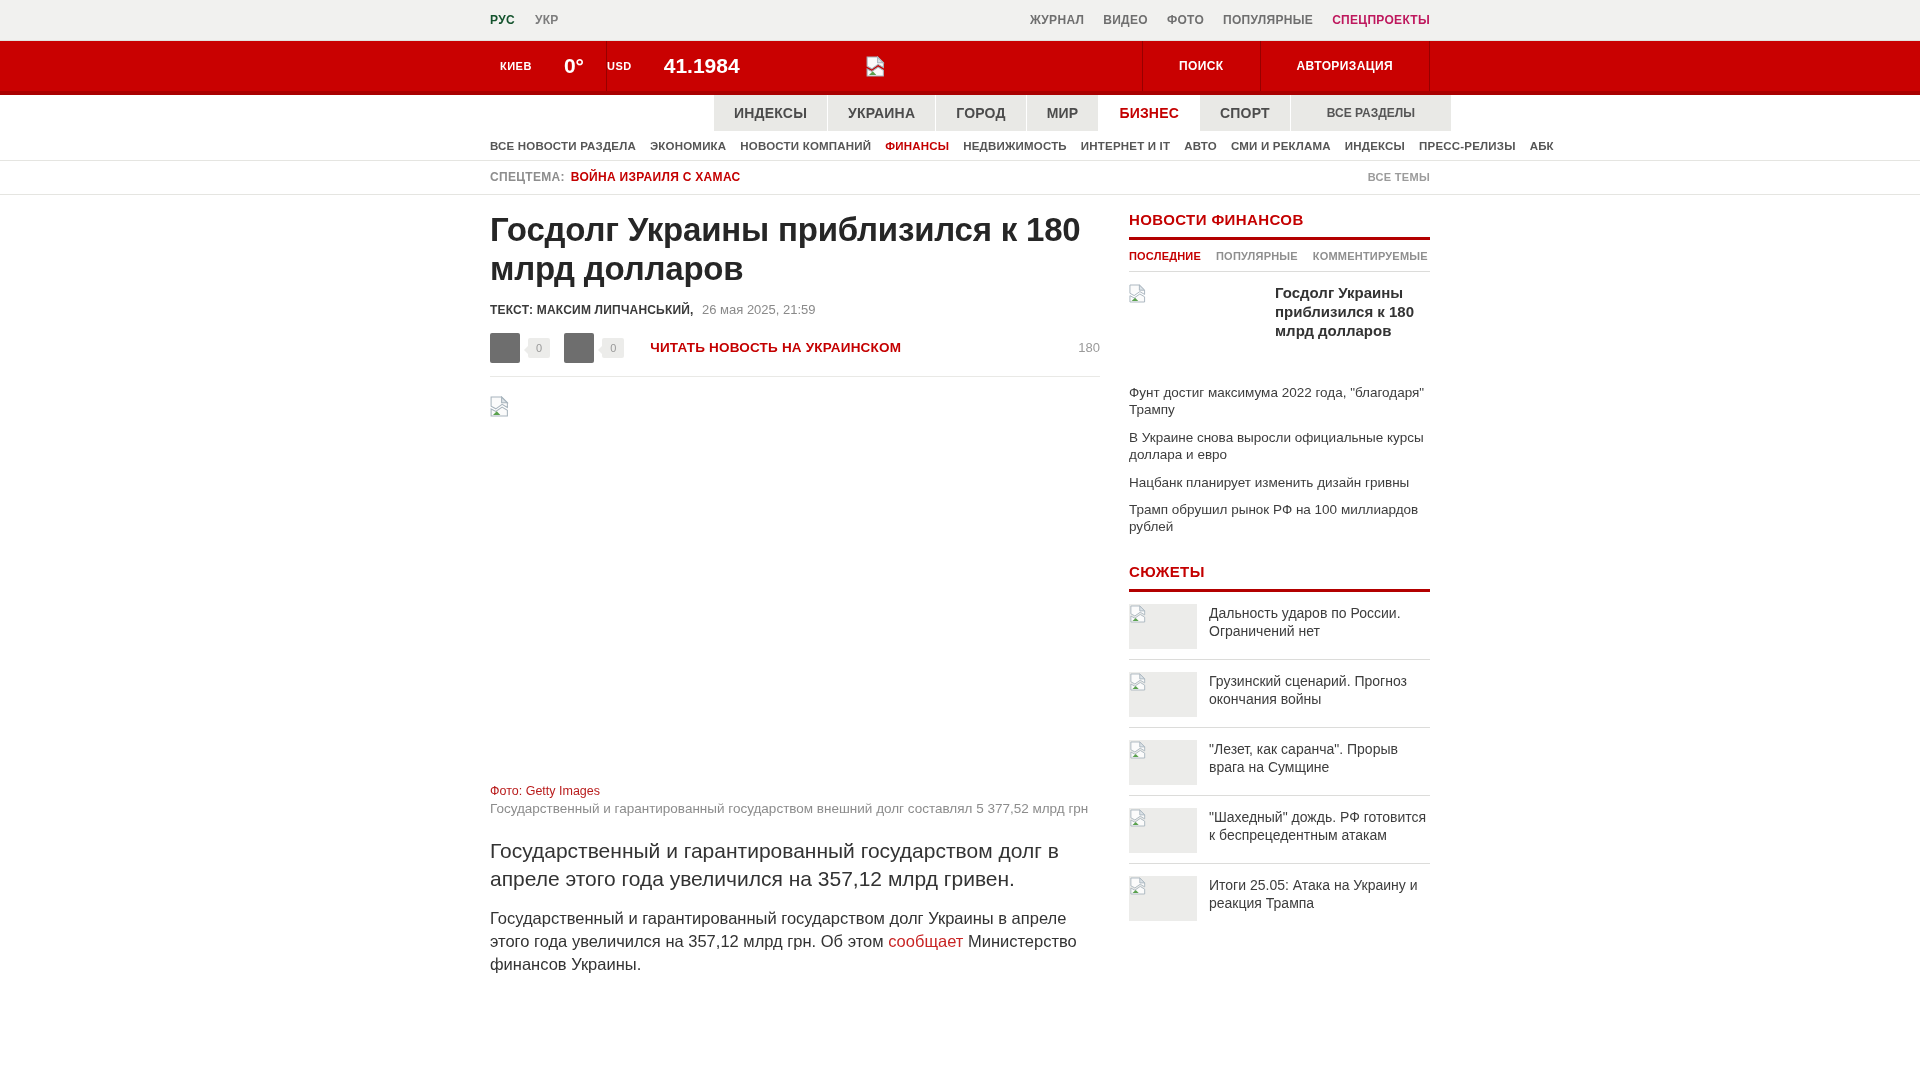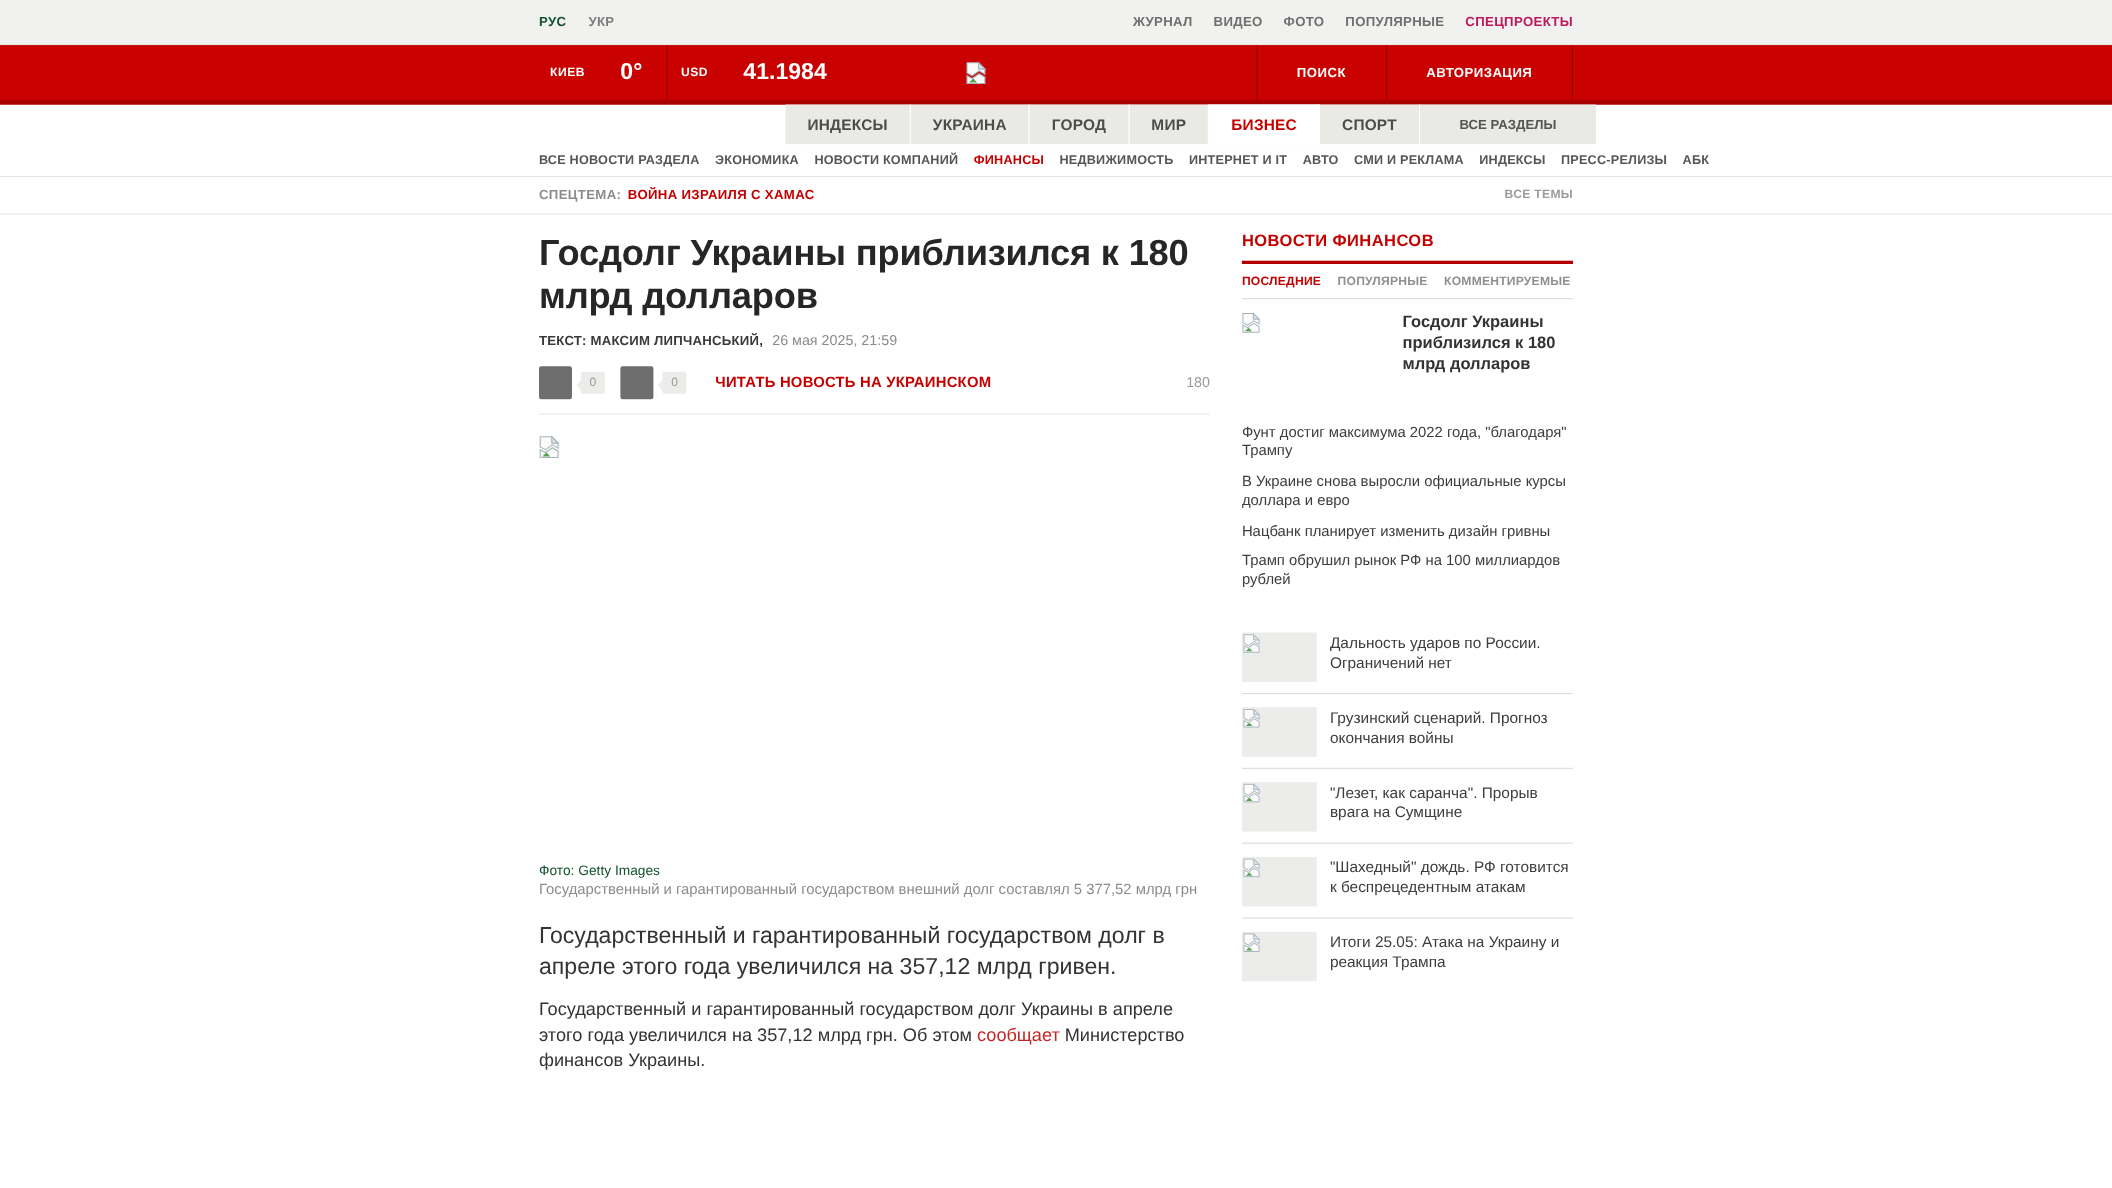--- a/index.html
+++ b/index.html
@@ -17,21 +17,21 @@
   .topmenu { display: flex; gap: 19px; }
   .topmenu-item { font-size: 12px; font-weight: bold; color: #6f6f6f; letter-spacing: .3px; cursor: pointer; }
   .topmenu-item.special { color: #be185d; }
 
   
   .redbar { height: 54px; background: #c90101; border-bottom: 4px solid #a90000; }
   .redbar .inner { height: 50px; display: flex; align-items: center; color: #fff; }
   .rb-sep { width: 1px; height: 50px; background: rgba(90,0,0,.45); }
   .rb-city { font-size: 11px; font-weight: bold; letter-spacing: .5px; margin-left: 10px; }
   .rb-temp { font-size: 21px; font-weight: bold; margin-left: 32px; margin-right: 22px; }
-  .rb-code { font-size: 11px; font-weight: bold; letter-spacing: .5px; margin-left: 12px; }
+  .rb-code { font-size: 11px; font-weight: bold; letter-spacing: .5px; }
   .rb-rate { font-size: 21px; font-weight: bold; margin-left: 32px; }
   .rb-logo { margin-left: 126px; cursor: pointer; }
   .rb-right { margin-left: auto; display: flex; align-items: center; height: 50px; }
   .rb-link { font-size: 12px; font-weight: bold; letter-spacing: .4px; color: #fff; padding: 0 36px; line-height: 50px; cursor: pointer; }
 
   
   .nav { width: 940px; margin: 0 auto; }
   .nav-strip { margin-left: 224px; display: inline-flex; background: #e9e9e6; height: 36px; }
   .nav-item { padding: 0 20px; line-height: 36px; font-size: 14px; font-weight: bold;
     color: #4c4c4c; border-right: 1px solid #fff; letter-spacing: .2px; cursor: pointer; white-space: nowrap; }
@@ -67,21 +67,21 @@
   .share-btn { width: 30px; height: 30px; background: #6e6e6e; border-radius: 2px; cursor: pointer; }
   .share-count { position: relative; margin-left: 8px; background: #ececea; color: #999;
     font-size: 11px; padding: 4px 8px; border-radius: 2px; }
   .share-count::before { content: ""; position: absolute; left: -4px; top: 8px;
     border-top: 4px solid transparent; border-bottom: 4px solid transparent; border-right: 4px solid #ececea; }
   .read-ua { margin-left: 12px; color: #c40000; font-weight: bold; font-size: 13.5px; letter-spacing: .2px; cursor: pointer; }
   .views { margin-left: auto; color: #9a9a9a; font-size: 13px; }
 
   .article-image { height: 390px; margin-top: 17px; position: relative; background: #fff; }
   .article-image .bimg { position: absolute; top: 2px; left: 0; }
-  .photo-credit { font-size: 12.5px; color: #14532d; }
+  .photo-credit { font-size: 12.5px; color: #b91c1c; }
   .photo-caption { font-size: 13.5px; color: #8c8c8c; margin-top: 3px; }
   .lead { font-size: 21px; color: #333; line-height: 1.33; margin-top: 21px; width: 600px; }
   .body-text { font-size: 16.5px; color: #333; line-height: 1.4; margin-top: 14px; width: 606px; }
   .body-link { color: #c82525; cursor: pointer; }
 
   
   .side-title { font-size: 15px; font-weight: bold; color: #c40000; letter-spacing: .4px;
     padding-bottom: 9px; border-bottom: 3px solid #b30000; }
   .side-tabs { display: flex; gap: 15px; padding: 10px 0 9px; border-bottom: 1px solid #dcdcda; }
   .side-tab { font-size: 11px; font-weight: bold; color: #8f8f8f; letter-spacing: .2px; cursor: pointer; }
@@ -240,20 +240,21 @@
     </div>
 
     <div class="news-list">
       <div class="news-item">Фунт достиг максимума 2022 года, "благодаря" Трампу</div>
       <div class="news-item">В Украине снова выросли официальные курсы доллара и евро</div>
       <div class="news-item">Нацбанк планирует изменить дизайн гривны</div>
       <div class="news-item">Трамп обрушил рынок РФ на 100 миллиардов рублей</div>
     </div>
 
     <div class="syuzhety">
+      <div class="side-title">СЮЖЕТЫ</div>
       <div class="syu-list">
         <div class="syu-item">
           <div class="syu-thumb">
             <svg class="bimg" width="16" height="18" viewBox="0 0 18 20">
               <path d="M1 1 H11 L16.5 6.5 V11 L11.5 8 L5.5 12.2 L1 9.8 Z" fill="#fbfbfb" stroke="#a8b4bd" stroke-width="1"></path>
               <path d="M11 1 V6.5 H16.5 Z" fill="#dde4e9" stroke="#a8b4bd" stroke-width="1"></path>
               <path d="M1 12.3 L5.5 14.7 L11.5 10.5 L16.5 13.5 V19 H1 Z" fill="#fbfbfb" stroke="#a8b4bd" stroke-width="1"></path>
               <path d="M2.8 18 L6.4 14.6 L9.8 18 Z" fill="#5aa14e"></path>
             </svg>
           </div>

